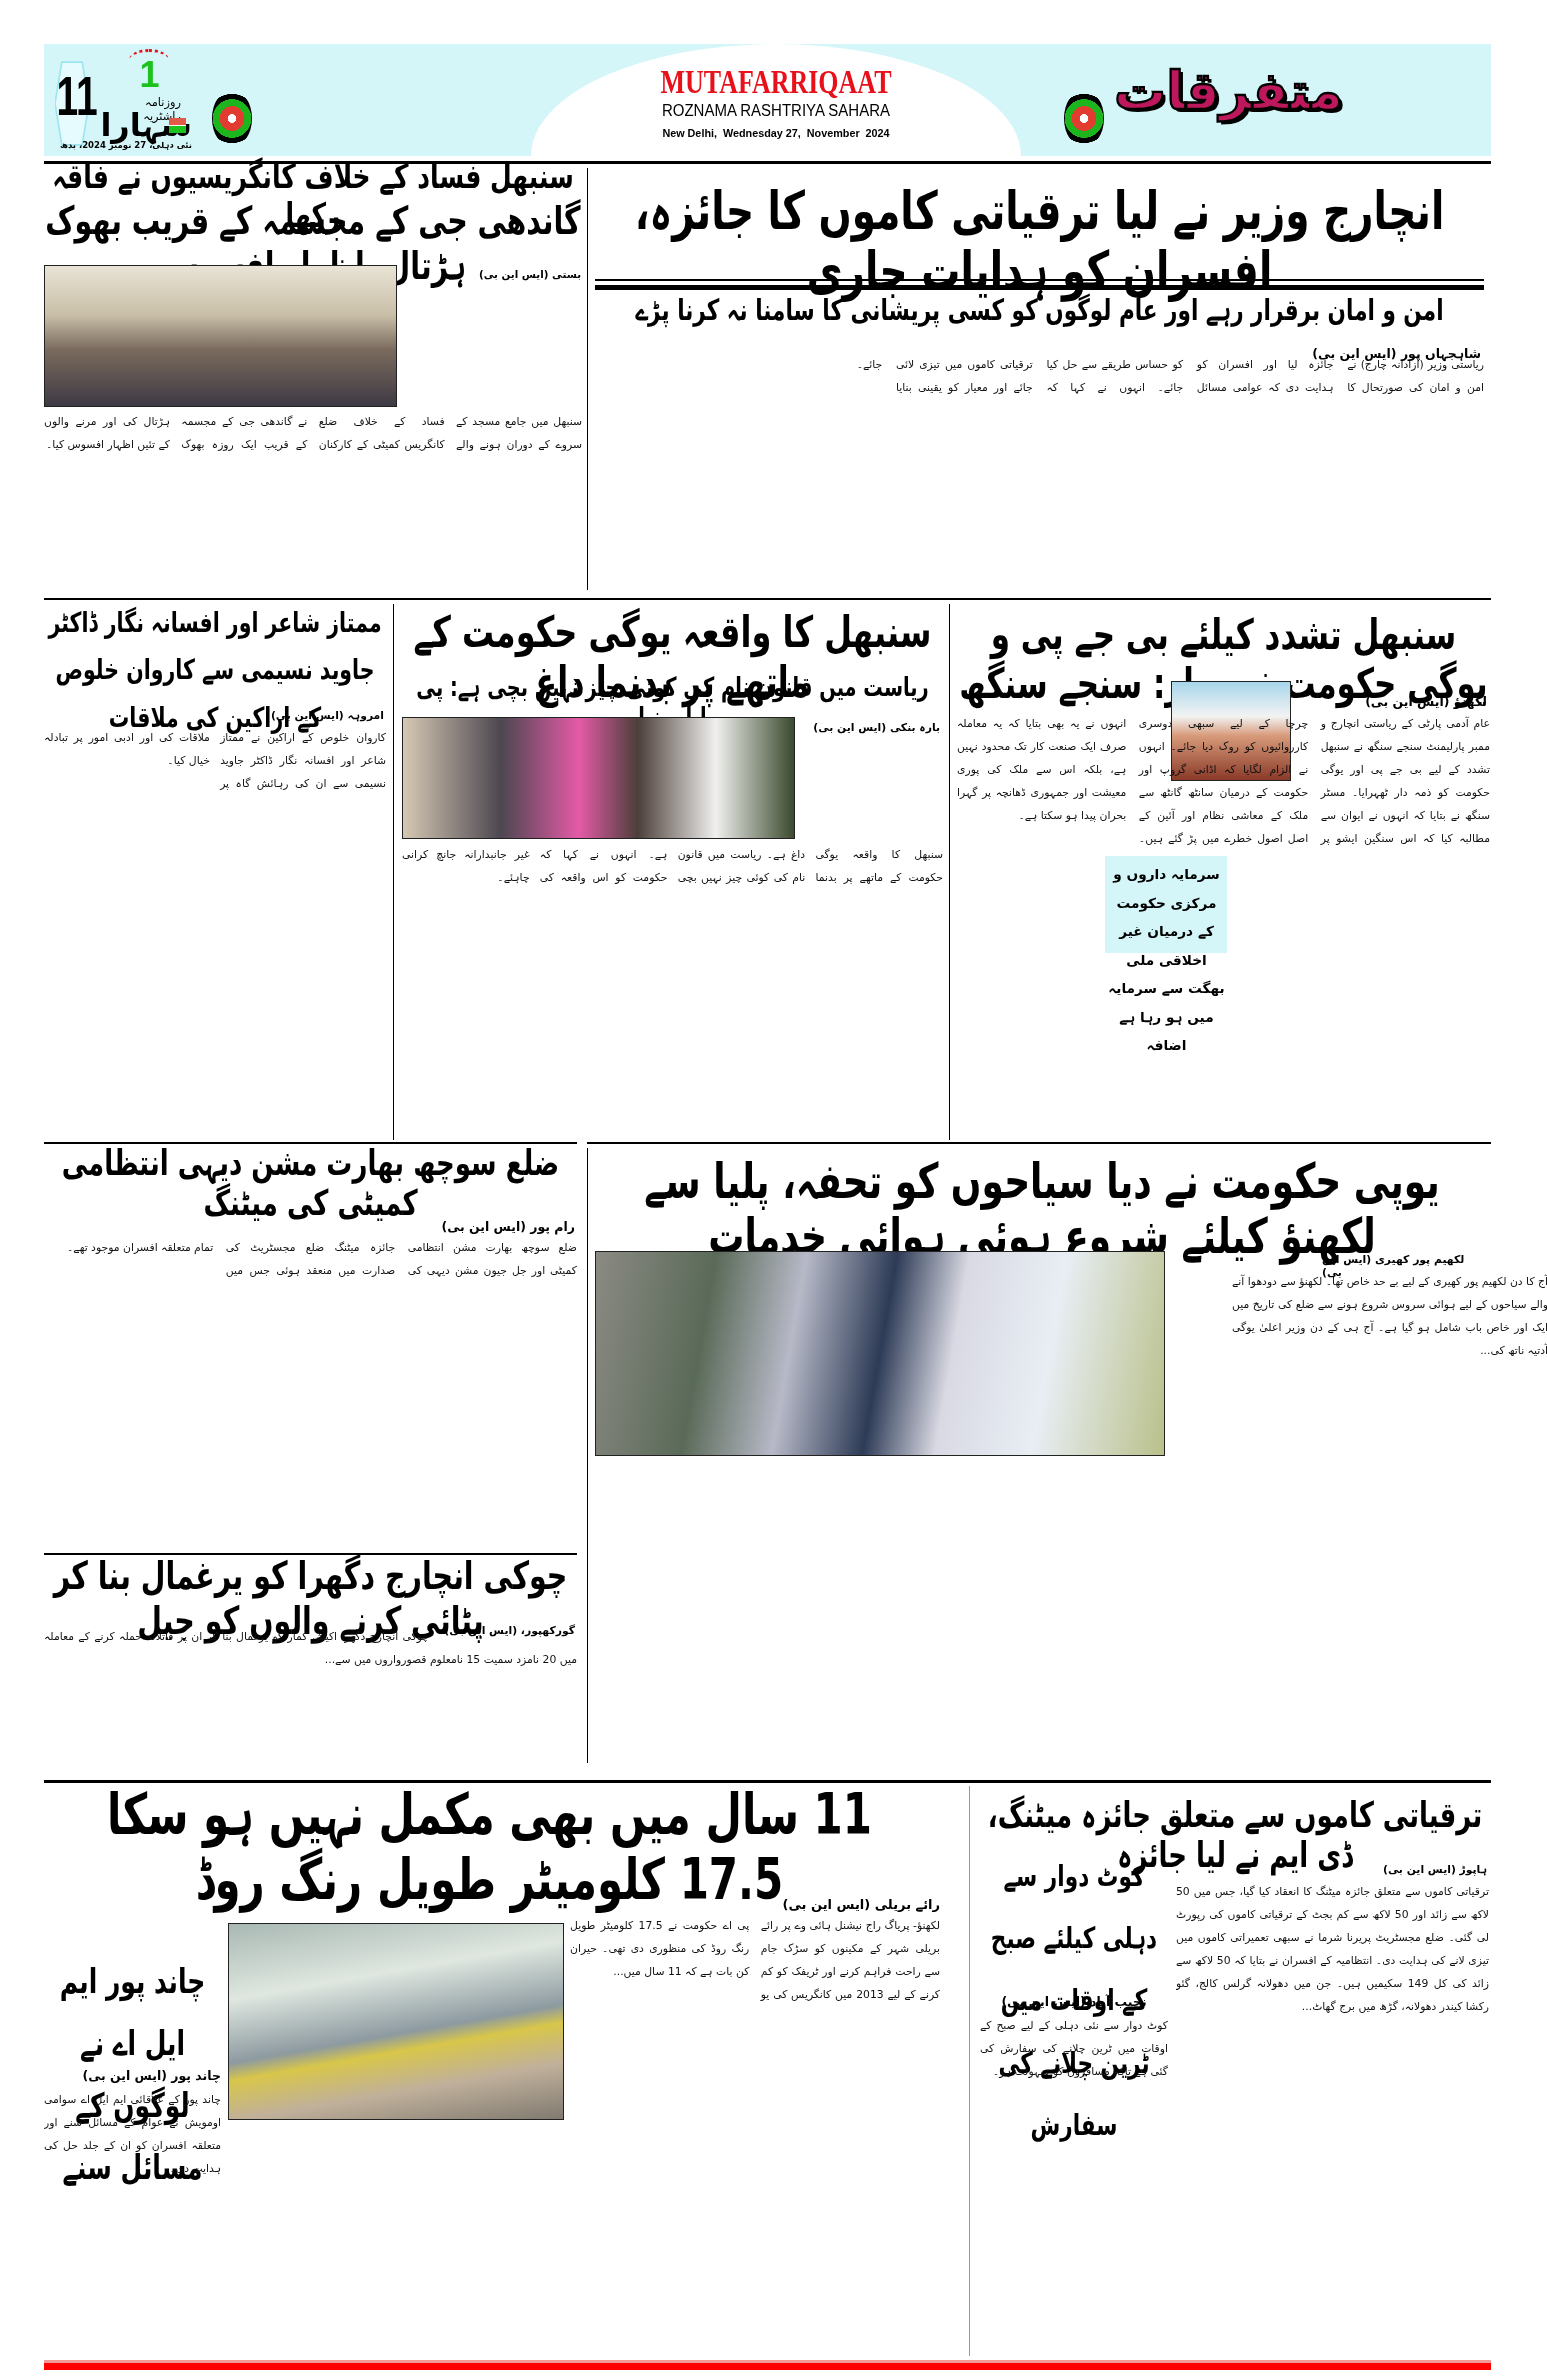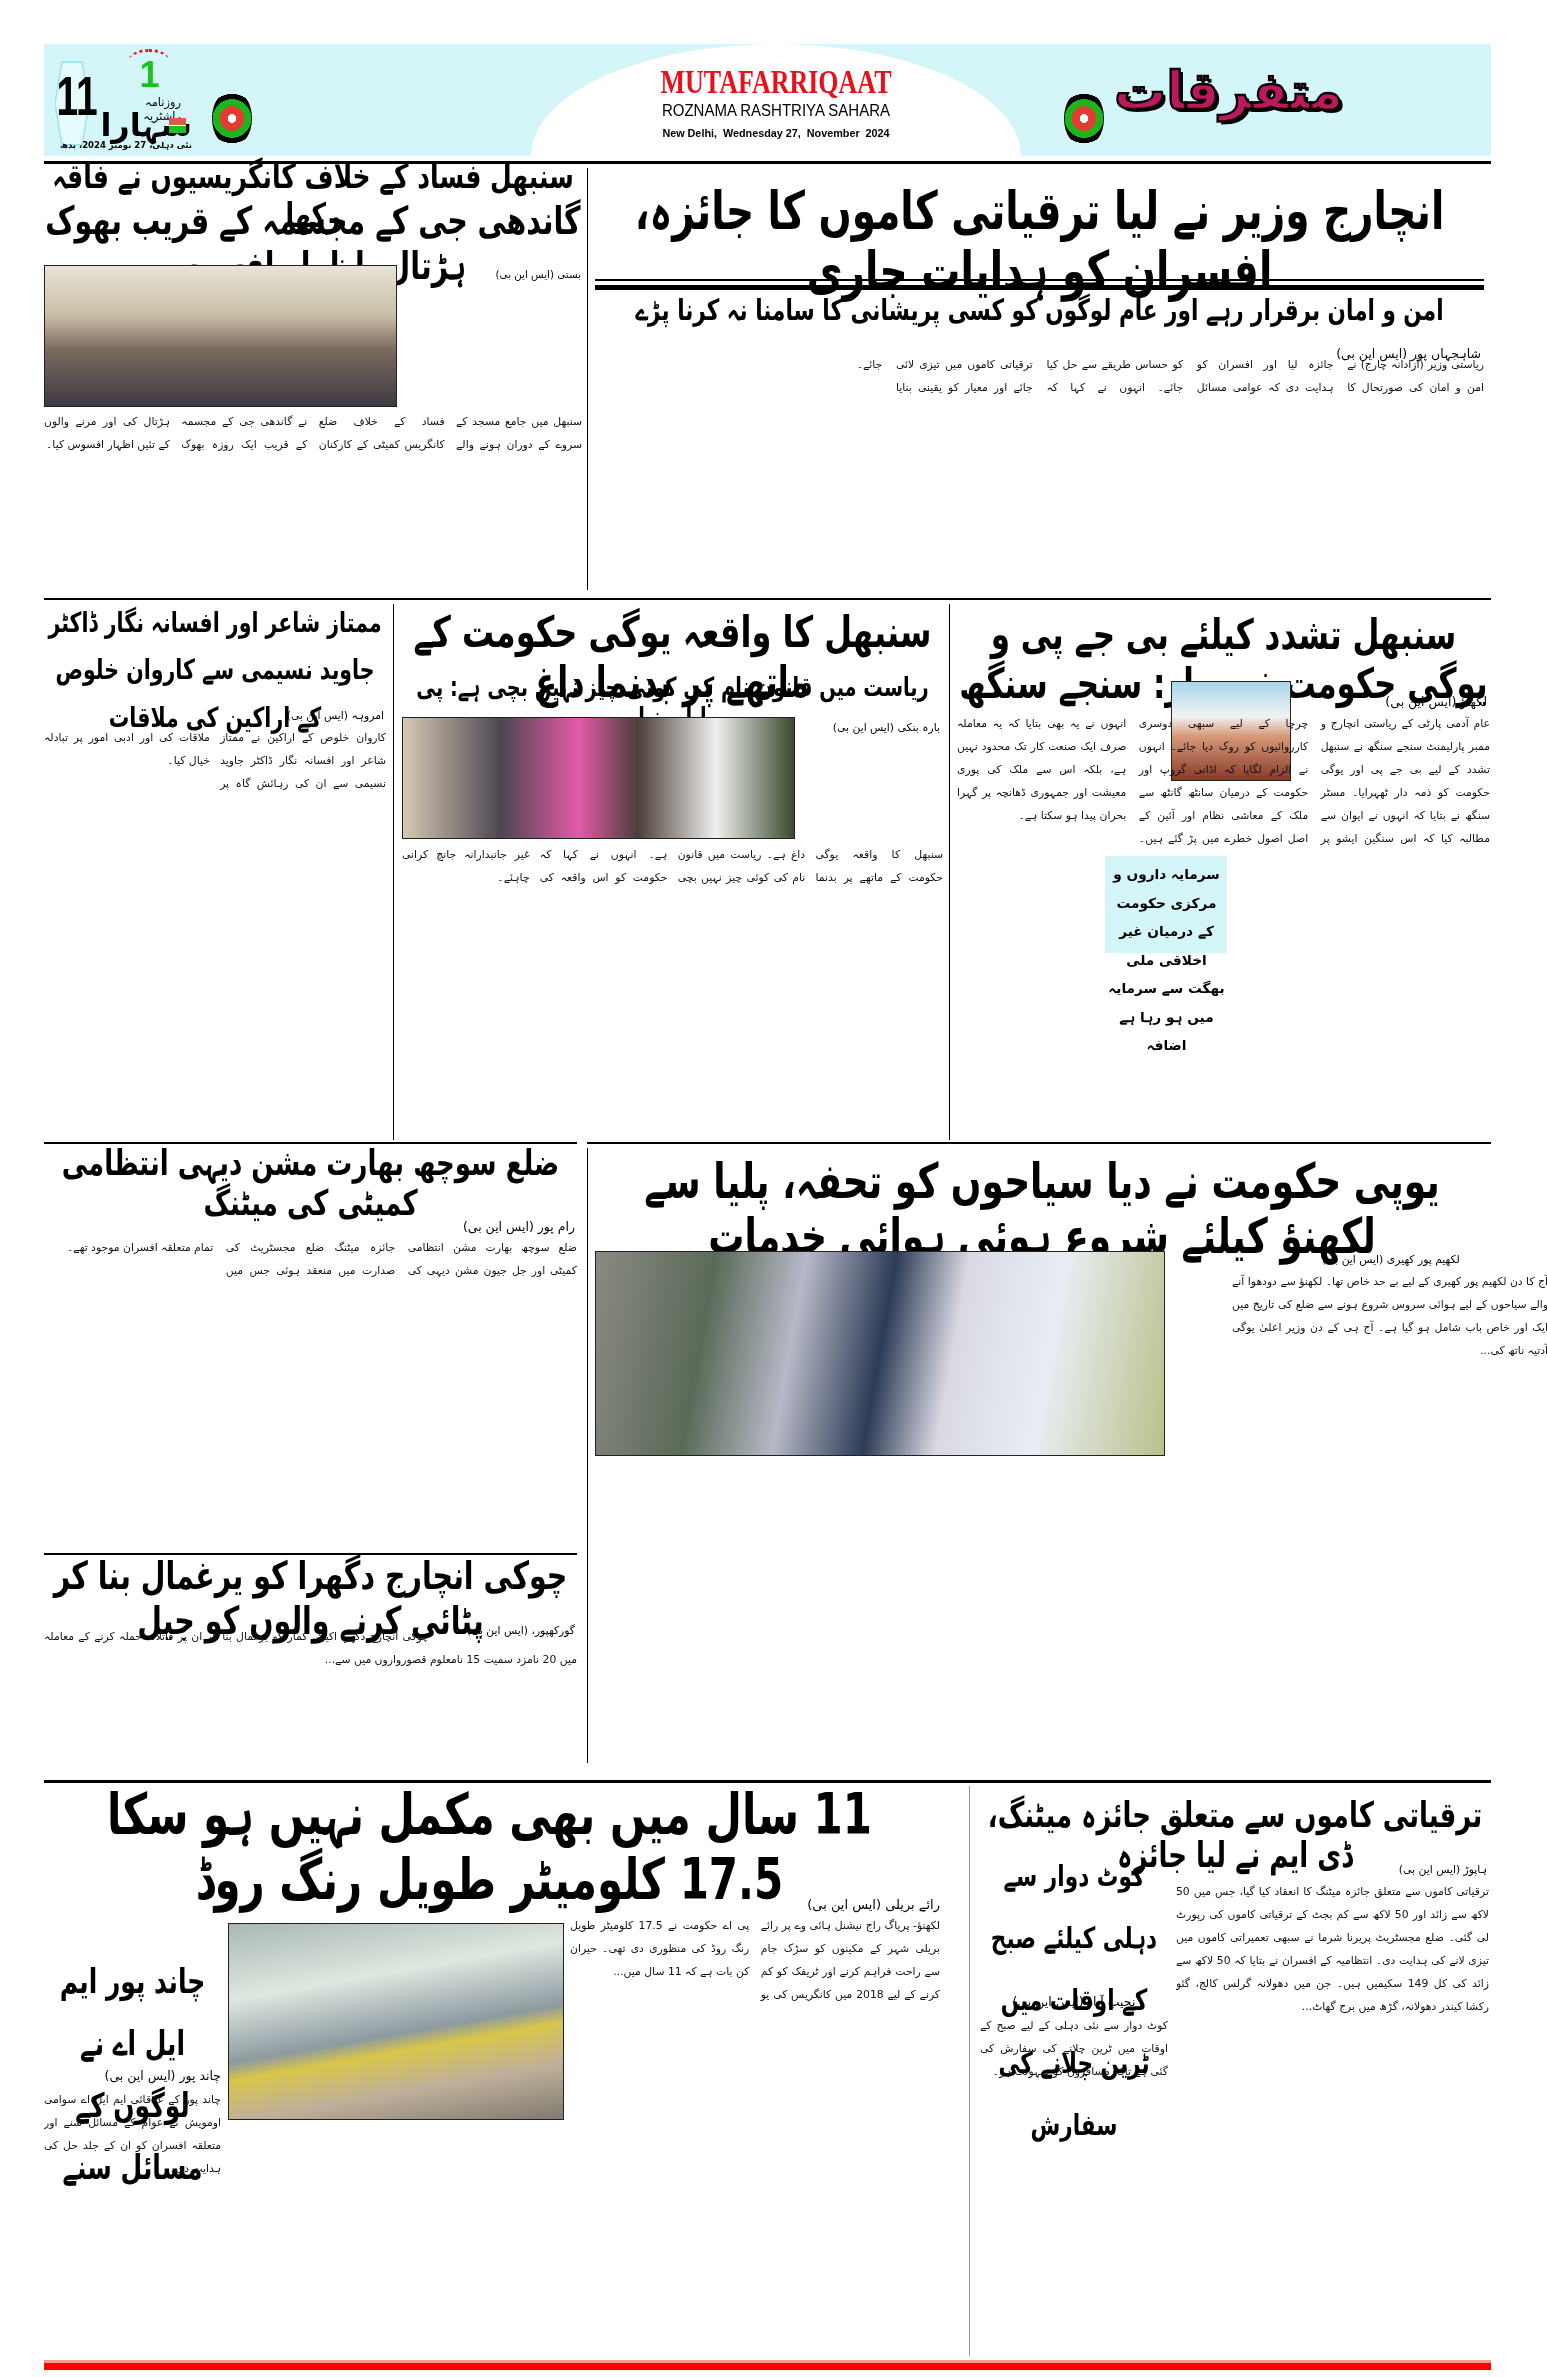--- a/index.html
+++ b/index.html
@@ -2,21 +2,21 @@
 <html style="font-size:9px"><head>
 <meta charset="utf-8">
 <style>
   * { box-sizing: border-box; margin: 0; padding: 0; }
   html, body { width: 1548px; height: 2377px; background: #ffffff; overflow: hidden; }
   body { position: relative; font-family: "DejaVu Sans", sans-serif; color: #000; }
   .abs { position: absolute; }
   .urdu { direction: rtl; font-family: "DejaVu Sans", sans-serif; }
   .hl { font-weight: bold; text-align: center; direction: rtl; line-height: 1.15; transform: scaleY(1.35); transform-origin: center; }
   .body-text { direction: rtl; text-align: justify; font-size: 10.8px; line-height: 23px; color: #111; overflow: hidden; }
-  .dateline { font-weight: normal; font-size: 12.5px; }
+  .dateline { font-weight: bold; font-size: 12.5px; }
   .rule { position: absolute; background: #000; }
   .vrule { position: absolute; background: #000; width: 1.1px; }
   .photo { position: absolute; border: 1.1px solid #222; overflow: hidden; }
   .masthead { position: absolute; left: 44px; top: 44px; width: 1447px; height: 112px; background: #d4f6f8; }
   .mast-white { position: absolute; left: 487px; top: 0; width: 490px; height: 112px; background: #fff; border-radius: 50% 50% 0 0 / 100% 100% 0 0; }
   .page-hex { position: absolute; left: 12.5px; top: 14.2px; width: 34px; height: 85px; }
   .sun { position: absolute; width: 40px; height: 57px; border-radius: 50%;
          background: radial-gradient(circle, #fff 0 12%, #e23b2f 13% 35%, #1db51d 36% 55%, #000 56% 70%, transparent 71%); }
   .col-text { position: absolute; }
 </style>
@@ -102,21 +102,21 @@
 <div class="rule" style="left:44px;top:1553px;width:533px;height:1.7px"></div>
 
 <div class="abs hl" style="left:44px;top:1567px;width:533px;font-size:28.5px">چوکی انچارج دگھرا کو یرغمال بنا کر پٹائی کرنے والوں کو جیل</div>
 <div class="abs urdu dateline" style="left:433px;top:1624px;width:142px;text-align:right;font-size:10.8px">گورکھپور، (ایس این بی)</div>
 <div class="col-text body-text" style="left:44px;top:1625px;width:533px;height:137px;text-indent:148px">چوکی انچارج دگھرا اکیش کمار کو یرغمال بنا کر ان پر قاتلانہ حملہ کرنے کے معاملہ میں 20 نامزد سمیت 15 نامعلوم قصورواروں میں سے...</div>
 
 <div class="rule" style="left:44px;top:1780px;width:1447px;height:2.8px"></div>
 
 <div class="abs hl" style="left:48px;top:1800px;width:883px;font-size:42px">11 سال میں بھی مکمل نہیں ہو سکا 17.5 کلومیٹر طویل رنگ روڈ</div>
 <div class="abs urdu dateline" style="left:775px;top:1897px;width:165px;text-align:right;font-size:13px">رائے بریلی (ایس این بی)</div>
-<div class="col-text body-text" style="left:570px;top:1914px;width:370px;height:444px;column-count:2;column-gap:11.4px">لکھنؤ- پریاگ راج نیشنل ہائی وے پر رائے بریلی شہر کے مکینوں کو سڑک جام سے راحت فراہم کرنے اور ٹریفک کو کم کرنے کے لیے 2018 میں کانگریس کی یو پی اے حکومت نے 17.5 کلومیٹر طویل رنگ روڈ کی منظوری دی تھی۔ حیران کن بات ہے کہ 11 سال میں...</div>
+<div class="col-text body-text" style="left:570px;top:1914px;width:370px;height:444px;column-count:2;column-gap:11.4px">لکھنؤ- پریاگ راج نیشنل ہائی وے پر رائے بریلی شہر کے مکینوں کو سڑک جام سے راحت فراہم کرنے اور ٹریفک کو کم کرنے کے لیے 2013 میں کانگریس کی یو پی اے حکومت نے 17.5 کلومیٹر طویل رنگ روڈ کی منظوری دی تھی۔ حیران کن بات ہے کہ 11 سال میں...</div>
 <div class="photo" style="left:228px;top:1923px;width:336px;height:197px;background:linear-gradient(170deg,#a9b8b3 0%,#dfe7e0 30%,#8d9aa0 55%,#d8c64a 62%,#c0b09b 78%,#807a70 100%)"></div>
 <div class="col-text body-text" style="left:228px;top:2125px;width:336px;height:234px"></div>
 
 <div class="abs hl" style="left:44px;top:1983px;width:177px;font-size:25px;line-height:46px">چاند پور ایم ایل اے نے لوگوں کے مسائل سنے</div>
 <div class="abs urdu dateline" style="left:44px;top:2068px;width:177px;text-align:right">چاند پور (ایس این بی)</div>
 <div class="col-text body-text" style="left:44px;top:2088px;width:177px;height:268px">چاند پور کے علاقائی ایم ایل اے سوامی اومویش نے عوام کے مسائل سنے اور متعلقہ افسران کو ان کے جلد حل کی ہدایت دی۔</div>
 
 <div class="vrule" style="left:969px;top:1786px;height:570px;width:0.6px;background:#999"></div>
 
 <div class="abs hl" style="left:980px;top:1806px;width:510px;font-size:26px">ترقیاتی کاموں سے متعلق جائزہ میٹنگ، ڈی ایم نے لیا جائزہ</div>

